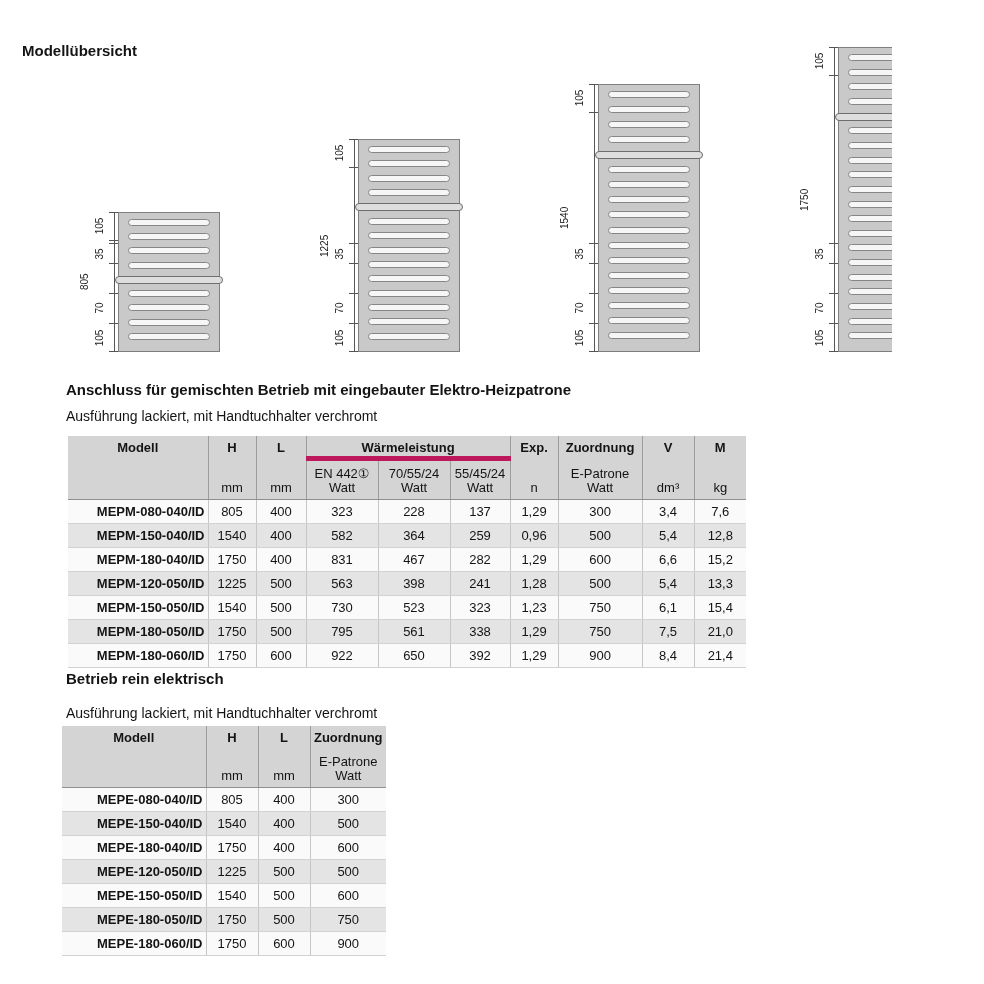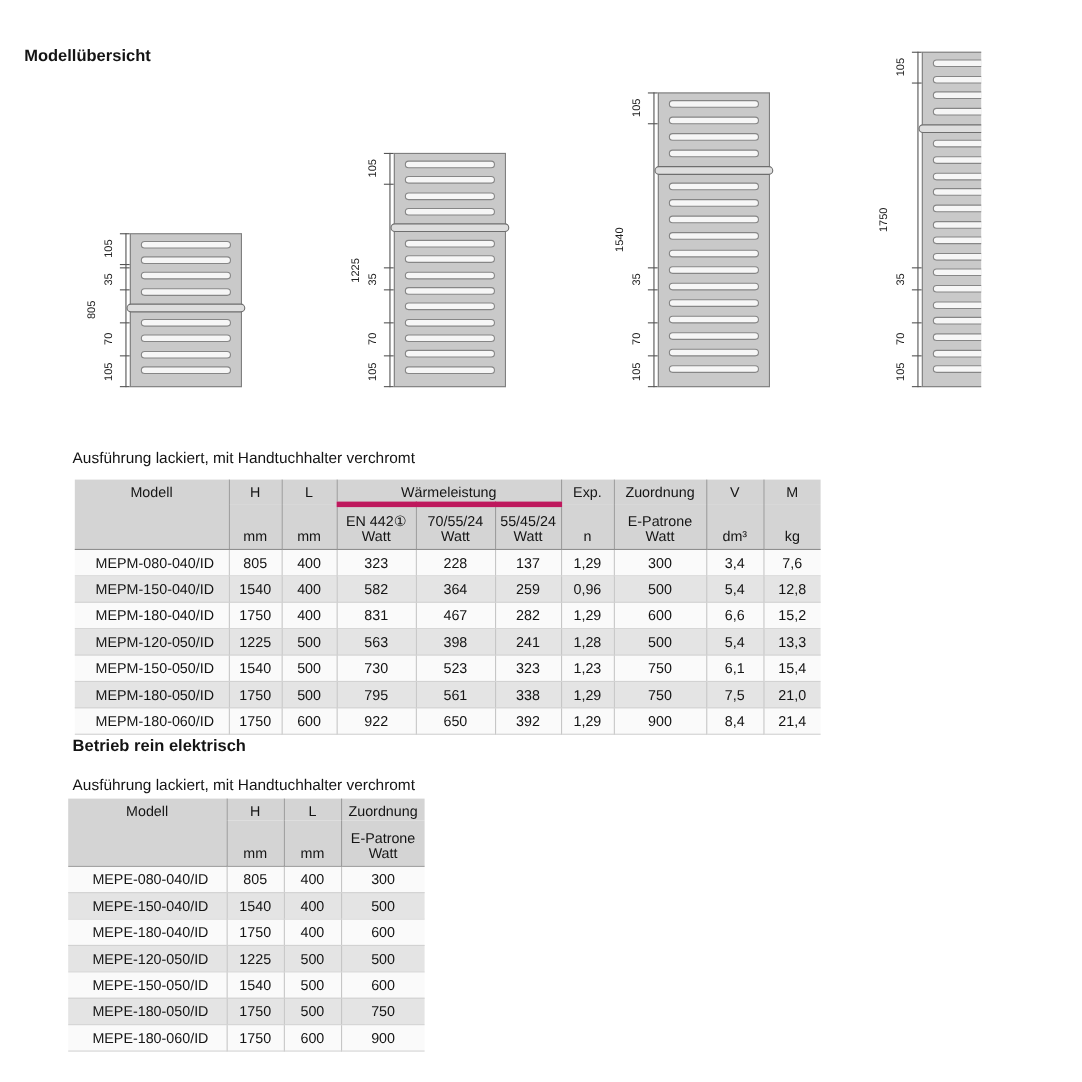--- a/index.html
+++ b/index.html
@@ -25,30 +25,30 @@
   .slot.wide { left:-4px; right:-4px; height:8px; background:#dedede; border-color:#6e6e6e; }
 
   
   .section-heading { position:absolute; font-size:15px; font-weight:bold; }
   .section-sub     { position:absolute; font-size:14px; }
 
   
   .spec-table { position:absolute; border-collapse:collapse; table-layout:fixed; font-size:13px; }
   .spec-table thead th { background:#d4d4d4; border-right:1px solid #9d9d9d; text-align:center; }
   .spec-table thead tr > th:last-child { border-right:none; }
-  .hrow1 th { padding:4px 2px 1px; vertical-align:top; height:18px; font-weight:normal; }
+  .hrow1 th { padding:4px 2px 1px; vertical-align:top; height:18px; font-weight:bold; }
   .hrow2 th { padding:1px 2px 4px; vertical-align:bottom; height:41px; font-weight:normal; line-height:14px; }
   .th-waerme { border-bottom:5px solid #be185d; }
   .hrow2 th, .th-modell { border-bottom:1px solid #8f8f8f; }
   .spec-table tbody td { border-right:1px solid #c6c6c6; border-bottom:1px solid #d2d2d2;
                          text-align:center; padding:4px 3px; line-height:15px; }
   .spec-table tbody td:last-child { border-right:none; }
   .spec-table tbody tr:nth-child(odd)  { background:#fafafa; }
   .spec-table tbody tr:nth-child(even) { background:#e4e4e4; }
-  .spec-table td.model { font-weight:normal; text-align:center; padding-left:9px; }
+  .spec-table td.model { font-weight:bold; text-align:right; padding-left:9px; }
 
   #table1 { left:68px; top:436px; width:678px; }
   #table2 { left:62px; top:726px; width:324px; }
   #s1-head { left:66px; top:381px; }
   #s1-sub  { left:66px; top:408px; }
   #s2-head { left:66px; top:670px; }
   #s2-sub  { left:66px; top:705px; }
 </style>
 </head>
 <body>
@@ -189,20 +189,21 @@
           <div class="slot" style="top: 211px;"></div>
           <div class="slot" style="top: 226px;"></div>
           <div class="slot" style="top: 240px;"></div>
           <div class="slot" style="top: 255px;"></div>
           <div class="slot" style="top: 270px;"></div>
           <div class="slot" style="top: 284px;"></div>
         </div>
       </div>
     </div>
 
+  <div id="s1-head" class="section-heading">Anschluss für gemischten Betrieb mit eingebauter Elektro-Heizpatrone</div>
   <div id="s1-sub" class="section-sub">Ausführung lackiert, mit Handtuchhalter verchromt</div>
 
   <table id="table1" class="spec-table">
     <colgroup>
       <col style="width:140px">
         <col style="width:48px">
         <col style="width:50px">
       <col style="width:72px">
         <col style="width:72px">
         <col style="width:60px">

